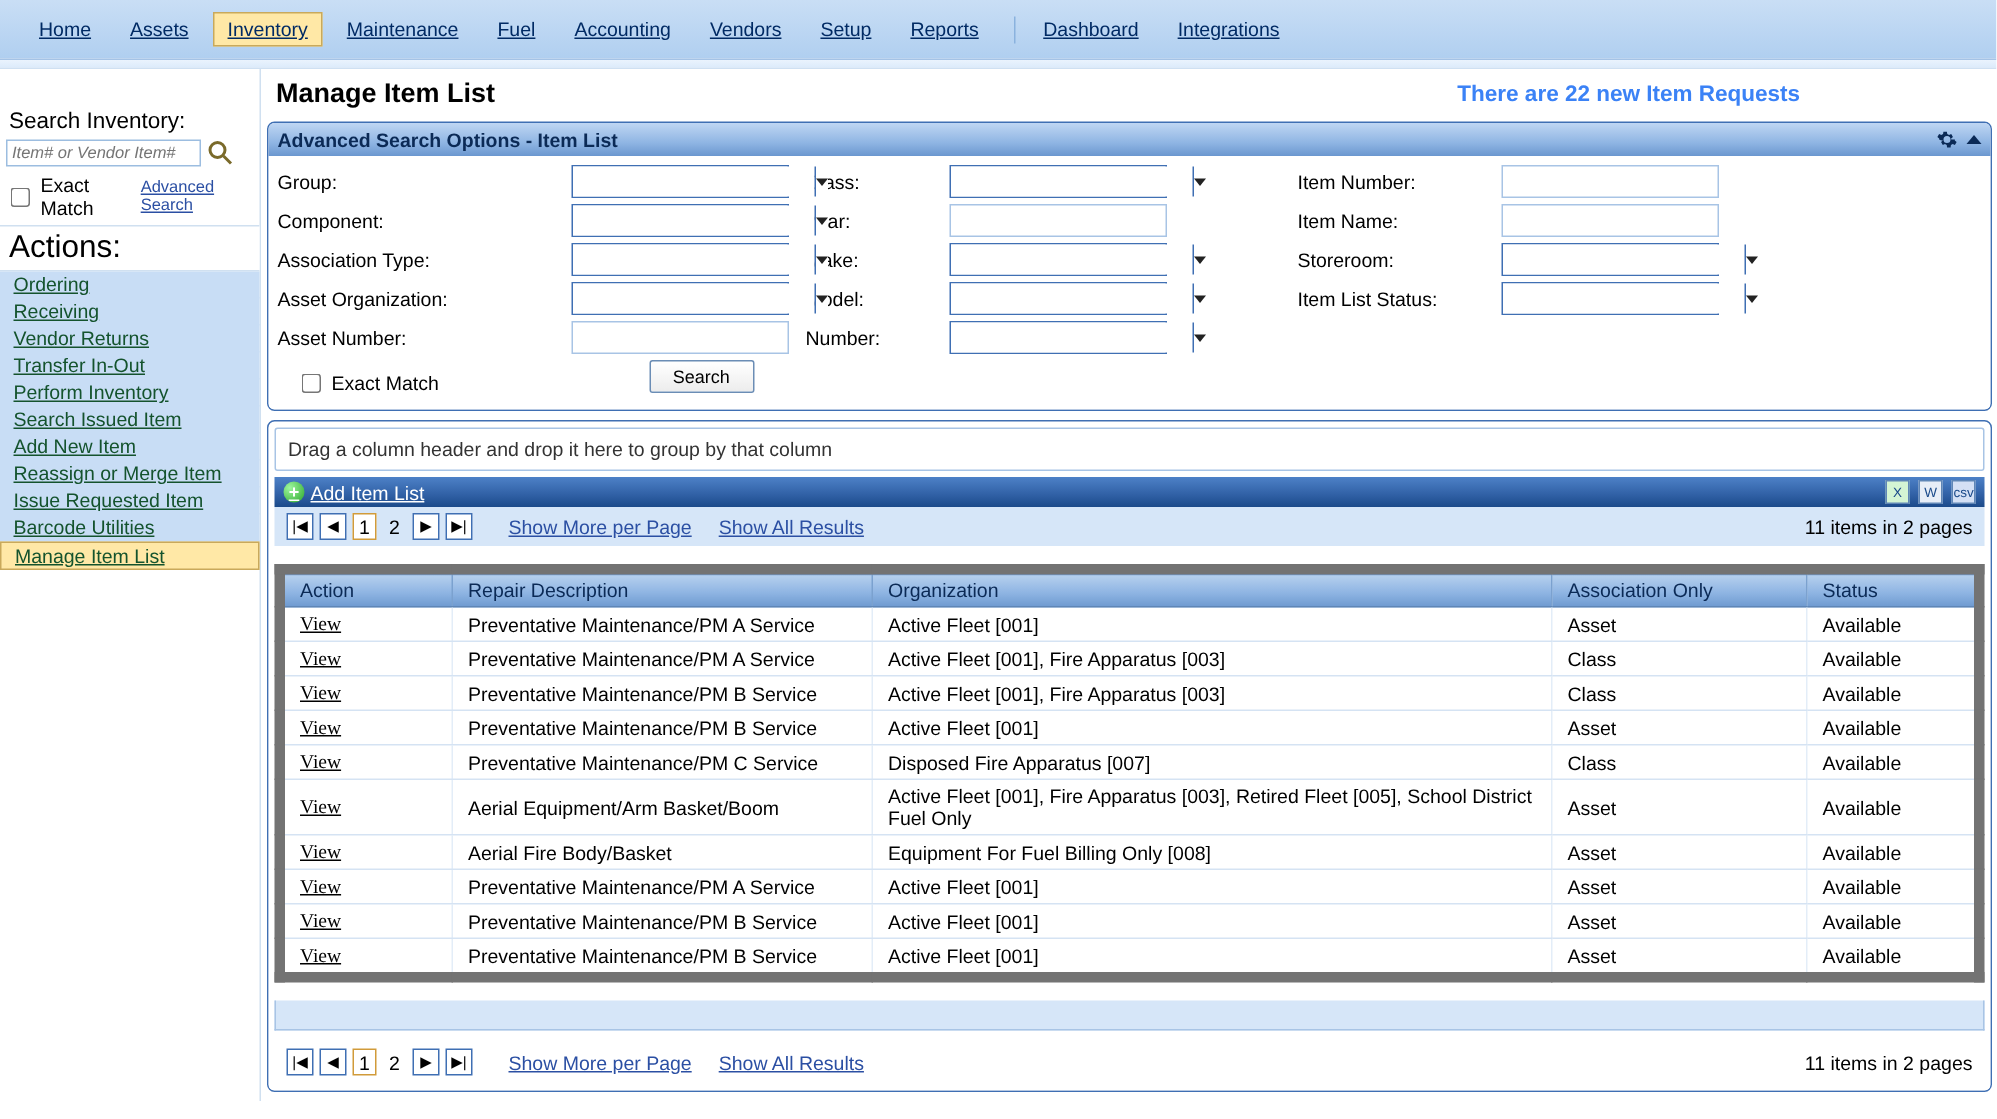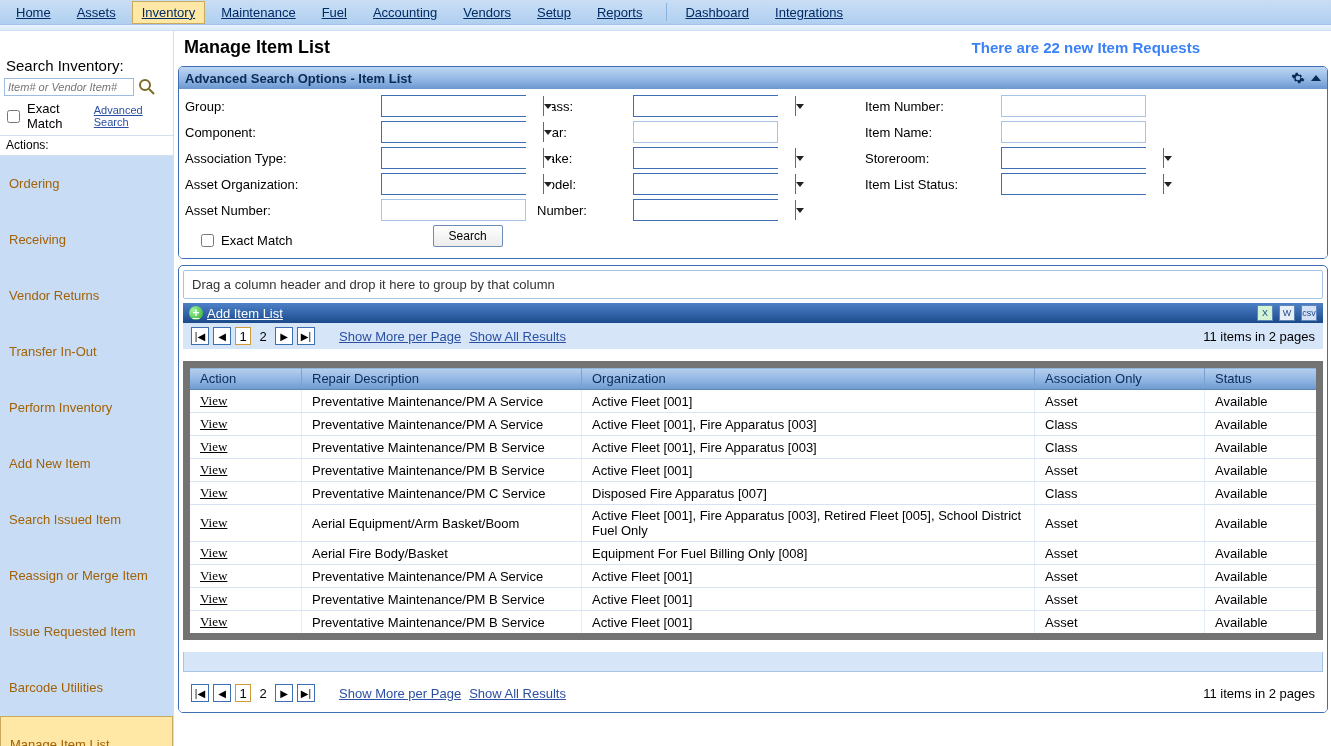--- a/index.html
+++ b/index.html
@@ -8,24 +8,24 @@
     font-family: "Segoe UI", Tahoma, Arial, sans-serif;
     font-size: 13px;
     background: #fff;
     color: #000;
     width: 1331px;
   }
 
   
   .menubar {
     background: linear-gradient(to bottom, #c9def5, #b0cff0);
-    height: 25px;
-    display: flex;
-    align-items: center;
-    padding: 0 6px;
+    height: 40px;
+    display: flex;
+    align-items: center;
+    padding: 0 16px;
     border-bottom: 1px solid #a5c3e6;
   }
   .menubar .item {
     padding: 4px 10px;
     margin-right: 6px;
     text-decoration: underline;
     color: #002a64;
     cursor: pointer;
   }
   .menubar .item.active {
@@ -92,32 +92,33 @@
     padding: 1px 3px 4px 3px;
     gap: 4px;
   }
   .adv-link {
     color: #2b4fa3;
     text-decoration: underline;
     font-size: 11px;
     cursor: pointer;
   }
   .actions-title {
-    font-size: 12px;
+    font-size: 21px;
     padding: 2px 6px 3px 6px;
     border-top: 1px solid #d0e0f0;
     border-bottom: 1px solid #d0e0f0;
     background: #fff;
   }
   .actions-list {
     background: #c8ddf5;
   }
   .actions-list .act {
-    padding: 20px 9px;
-    color: #a16207;
+    padding: 1px 9px;
+    color: #14532d;
+    text-decoration: underline;
     cursor: pointer;
     border-bottom: 1px solid #c8ddf5;
   }
   .actions-list .act.active {
     background: #ffe8a6;
     border: 1px solid #c9a95b;
   }
 
   
   .main-header {
@@ -305,21 +306,21 @@
   .pg-num {
     width: 16px; height: 18px;
     border: 1px solid transparent;
     display: flex; align-items:center; justify-content:center;
     cursor: pointer;
   }
   .pg-num.current {
     border: 1px solid #d19b3a;
     background: #fff;
   }
-  .pager-links { display:flex; gap:8px; margin-left: 20px; }
+  .pager-links { display:flex; gap:18px; margin-left: 20px; }
   .blue-link { color:#2b4fa3; text-decoration:underline; cursor:pointer; }
 
   
   table.results {
     width: calc(100% - 8px);
     margin: 12px 4px;
     border-collapse: collapse;
     border: 7px solid #737373;
   }
   table.results thead th {
@@ -389,22 +390,22 @@
       <span>Exact Match</span>
       <span class="adv-link" style="margin-left:auto">Advanced Search</span>
     </div>
     <div class="actions-title">Actions:</div>
     <div class="actions-list">
       <div class="act">Ordering</div>
       <div class="act">Receiving</div>
       <div class="act">Vendor Returns</div>
       <div class="act">Transfer In-Out</div>
       <div class="act">Perform Inventory</div>
+      <div class="act">Search Issued Item</div>
       <div class="act">Add New Item</div>
-      <div class="act">Search Issued Item</div>
       <div class="act">Reassign or Merge Item</div>
       <div class="act">Issue Requested Item</div>
       <div class="act">Barcode Utilities</div>
       <div class="act active">Manage Item List</div>
     </div>
   </div>
 
   <div class="main">
     <div class="main-header">
       <div class="main-title">Manage Item List</div>

